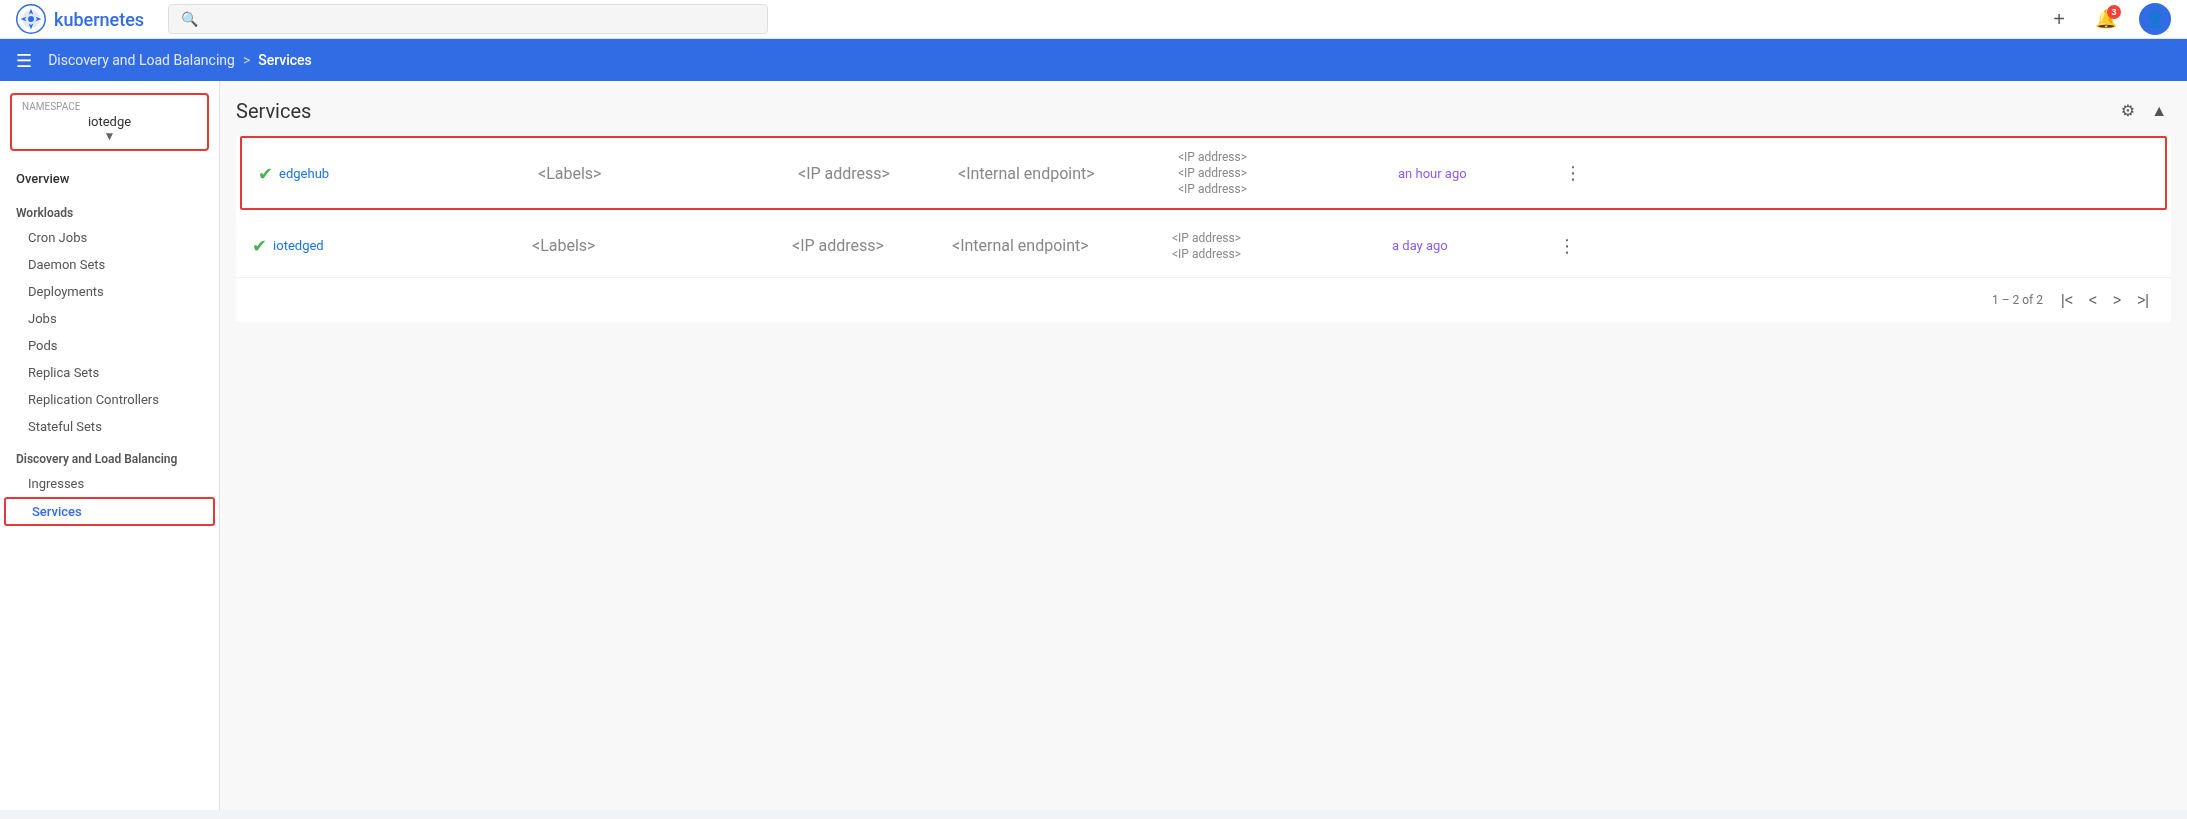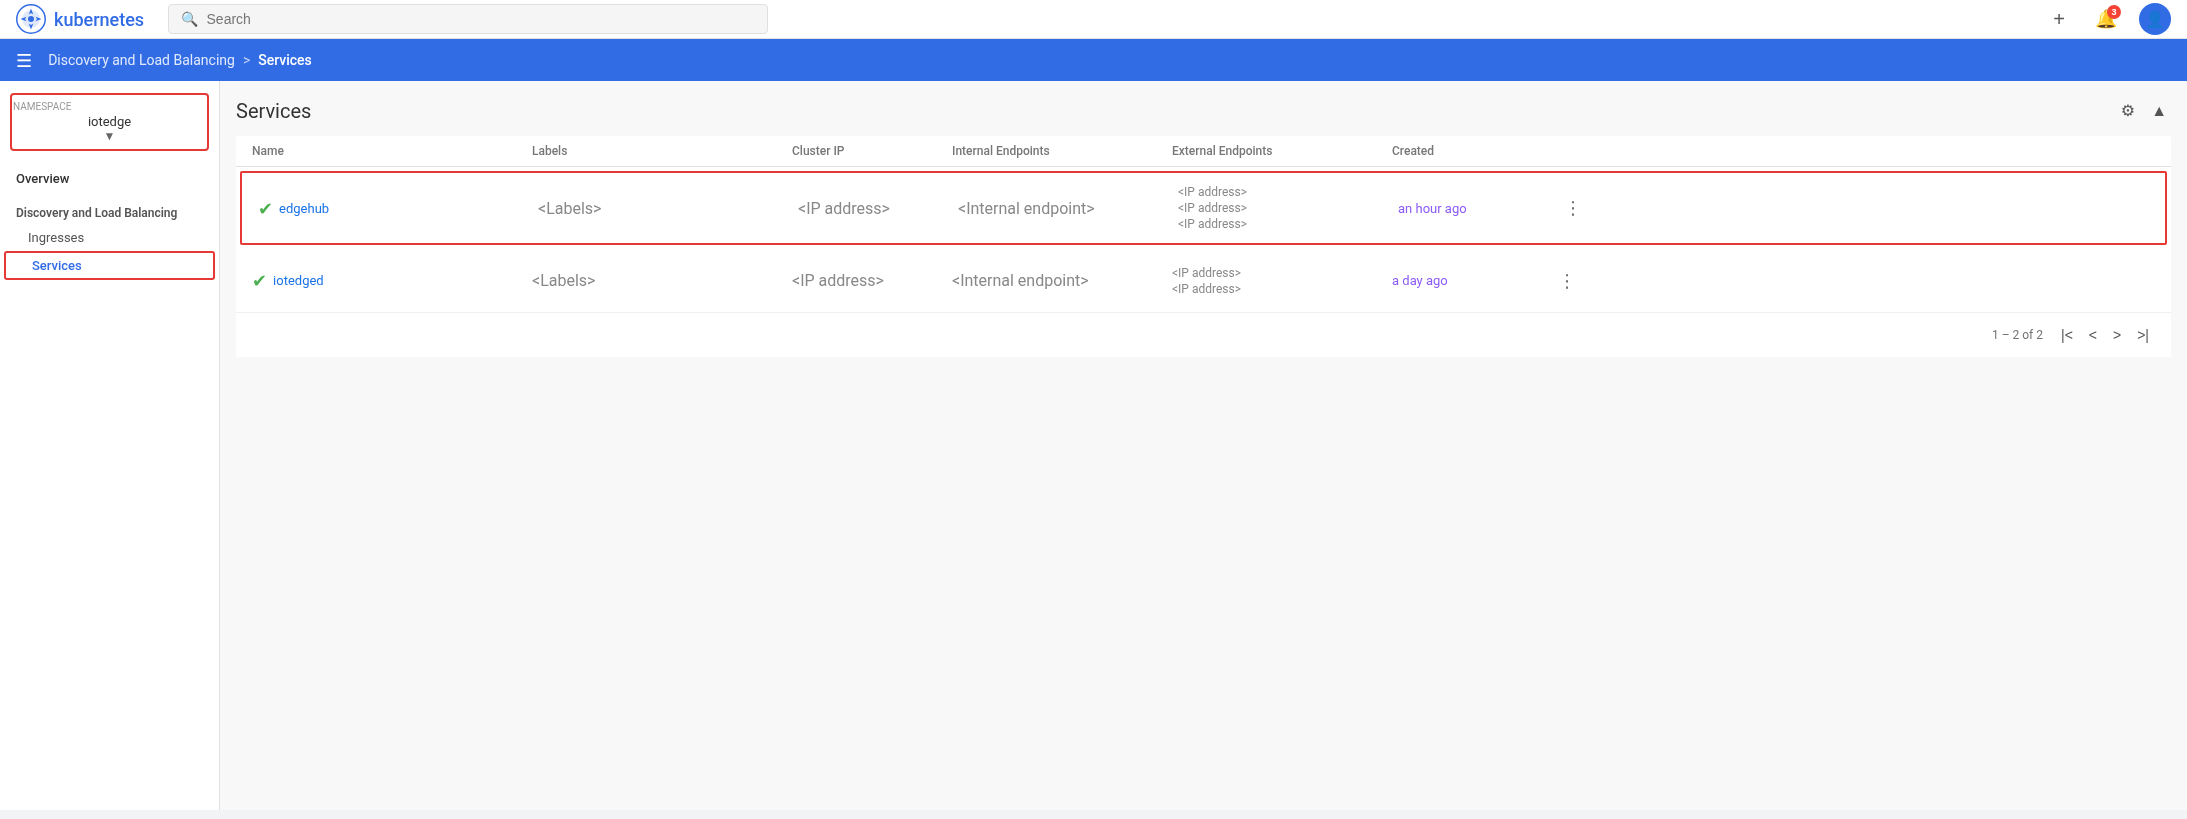--- a/index.html
+++ b/index.html
@@ -48,21 +48,21 @@
 
     
     .main-layout { display: flex; height: calc(100vh - 90px); }
 
     
     .sidebar {
       width: 220px; min-width: 220px; background: #fff; border-right: 1px solid #e0e0e0;
       overflow-y: auto; padding-bottom: 16px;
     }
     .namespace-box {
-      margin: 12px 10px; border: 2px solid #e53935; border-radius: 4px; padding: 6px 1px;
+      margin: 12px 10px; border: 2px solid #e53935; border-radius: 4px; padding: 6px 10px;
     }
     .namespace-label { font-size: 10px; color: #999; text-transform: uppercase; margin-bottom: 2px; }
     .namespace-select {
       display: flex; align-items: center; justify-content: space-between;
       font-size: 13px; color: #333; cursor: pointer; flex-direction: column;
     }
     .namespace-select .chevron { color: #666; font-size: 12px; }
 
     .sidebar-section { }
     .sidebar-overview {
@@ -156,21 +156,20 @@
       <polygon points="20,6 23,14 20,12 17,14" fill="#326ce5"></polygon>
       <polygon points="20,34 23,26 20,28 17,26" fill="#326ce5"></polygon>
       <polygon points="6,20 14,17 12,20 14,23" fill="#326ce5"></polygon>
       <polygon points="34,20 26,17 28,20 26,23" fill="#326ce5"></polygon>
       <circle cx="20" cy="20" r="4" fill="#326ce5"></circle>
     </svg>
     <span class="logo-text">kubernetes</span>
   </div>
   <div class="search-bar">
     <span style="color:#999; font-size:14px;">🔍</span>
-    <input type="text" placeholder="Search" style="">
   </div>
   <div class="top-nav-right">
     <button class="nav-icon-btn" style="font-size:20px; color:#555;">+</button>
     <button class="nav-icon-btn notif-btn">
       <span style="font-size:18px;">🔔</span>
       <span class="notif-badge">3</span>
     </button>
     <button class="avatar-btn">
       <span>👤</span>
     </button>
@@ -192,20 +191,31 @@
       <div class="namespace-select">
         <span>iotedge</span>
         <span class="chevron">▼</span>
       </div>
     </div>
 
     <div class="sidebar-section">
       <div class="sidebar-overview">Overview</div>
     </div>
 
+    <div class="sidebar-section">
+      <div class="sidebar-group-label">Workloads</div>
+      <a class="sidebar-item">Cron Jobs</a>
+      <a class="sidebar-item">Daemon Sets</a>
+      <a class="sidebar-item">Deployments</a>
+      <a class="sidebar-item">Jobs</a>
+      <a class="sidebar-item">Pods</a>
+      <a class="sidebar-item">Replica Sets</a>
+      <a class="sidebar-item">Replication Controllers</a>
+      <a class="sidebar-item">Stateful Sets</a>
+    </div>
 
     <div class="sidebar-section">
       <div class="sidebar-group-label">Discovery and Load Balancing</div>
       <a class="sidebar-item">Ingresses</a>
       <a class="sidebar-item active-box">Services</a>
     </div>
   </aside>
 
   <main class="content-area">
     <div class="page-header">
@@ -215,29 +225,20 @@
           <span>⚙</span>
         </button>
         <button class="header-icon-btn" title="Collapse">
           <span>▲</span>
         </button>
       </div>
     </div>
 
     <div class="table-container">
 
-      <div class="table-header">
-        <div>Name</div>
-        <div>Labels</div>
-        <div>Cluster IP</div>
-        <div>Internal Endpoints</div>
-        <div>External Endpoints</div>
-        <div>Created</div>
-        <div></div>
-      </div>
 
       <div class="table-row highlighted" style="border:2px solid #e53935; border-radius:2px; margin: 4px 4px;">
         <div class="cell">
           <div class="cell-row">
             <span class="status-icon status-ok">✔</span>
             <a class="link-text">edgehub</a>
           </div>
         </div>
         <div class="cell">
           <span class="muted-text">&lt;Labels&gt;</span>

